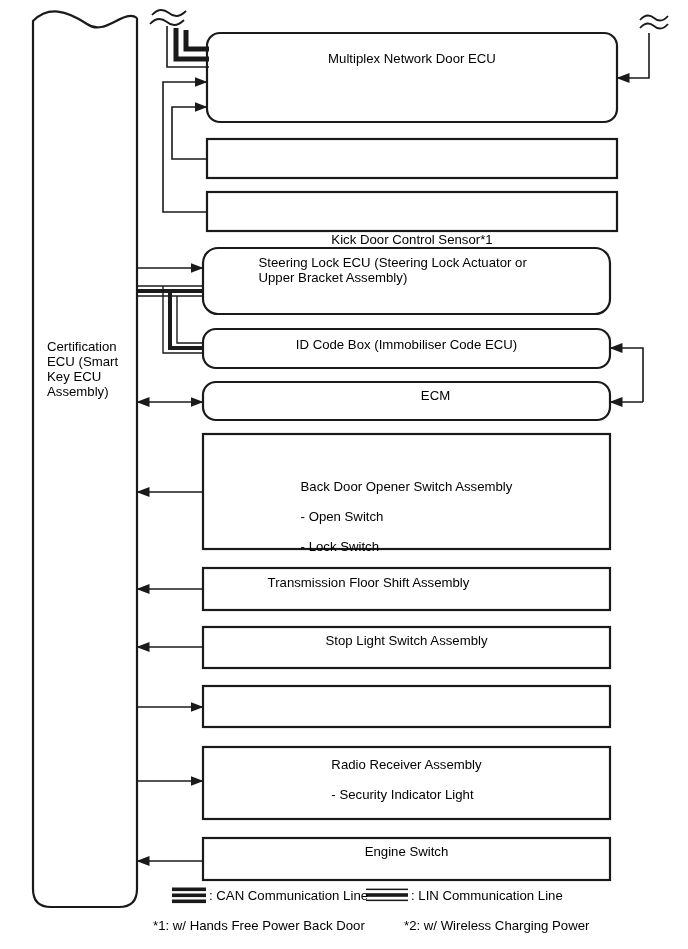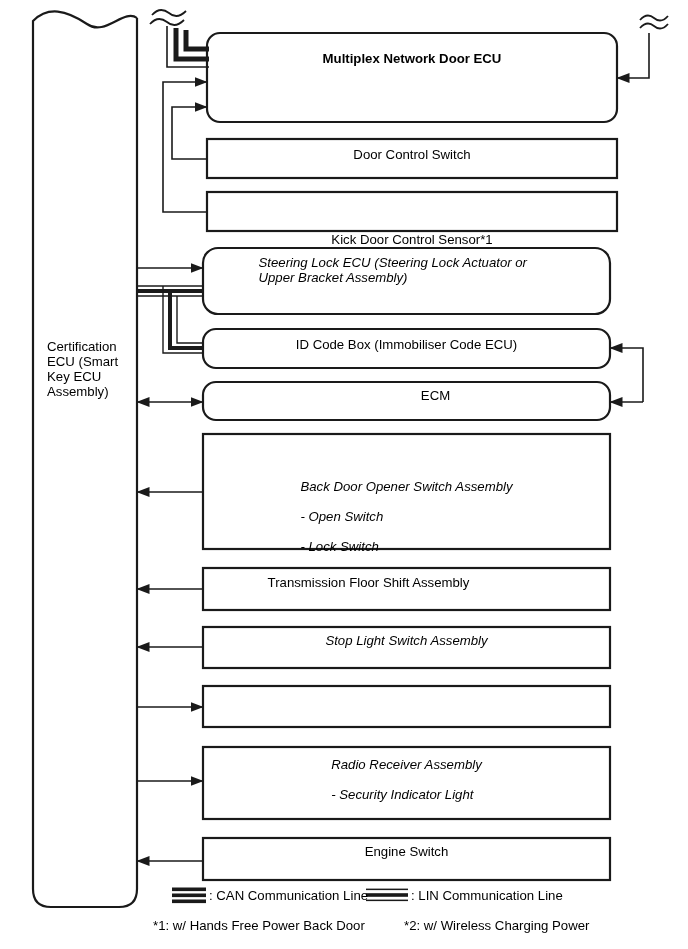--- a/index.html
+++ b/index.html
@@ -9,21 +9,21 @@
     color:#000;overflow:hidden;
   }
   #wires{position:absolute;left:0;top:0;width:688px;height:949px;}
   .lbl{
     position:absolute;font-size:13.2px;line-height:15px;color:#000;
     white-space:nowrap;
   }
   .lbl.center{text-align:center;}
   .wrap{white-space:normal;}
   .blockcenter{display:flex;justify-content:flex-start;}
-  .blockcenter .inner{margin:0 auto;text-align:left;font-style:italic;}
+  .blockcenter .inner{margin:0 auto;text-align:left;}
   .inner .item{margin-top:15px;}
 </style>
 </head>
 <body>
 
 <div id="canvas">
 
   <svg id="wires" viewBox="0 0 688 949">
     <defs>
       <marker id="arr" markerWidth="13" markerHeight="10" refX="12.5" refY="5" orient="auto-start-reverse" markerUnits="userSpaceOnUse">
@@ -99,23 +99,22 @@
     </g>
     <g fill="#1a1a1a">
       <rect x="366" y="888.6" width="42" height="1.5"></rect>
       <rect x="366" y="893.2" width="42" height="3.6"></rect>
       <rect x="366" y="899.6" width="42" height="1.5"></rect>
     </g>
   </svg>
 
   <div class="lbl wrap" style="left:47px;top:339px;width:84px;">Certification ECU (Smart Key ECU Assembly)</div>
 
-  <div class="lbl center" style="left:207px;top:51px;width:410px;font-weight:bold;">Multiplex Network Door ECU</div>
+  <div class="lbl center" style="left:207px;top:51px;width:410px;">Multiplex Network Door ECU</div>
 
-  <div class="lbl center" style="left:207px;top:147px;width:410px;">Door Control Switch</div>
 
   <div class="lbl center" style="left:207px;top:201px;width:410px;margin-top:31px;">Kick Door Control Sensor*1</div>
 
   <div class="lbl blockcenter" style="left:203px;top:255px;width:407px;">
     <div class="inner wrap" style="width:296px;">Steering Lock ECU (Steering Lock Actuator or Upper Bracket Assembly)</div>
   </div>
 
   <div class="lbl center" style="left:203px;top:337px;width:407px;">ID Code Box (Immobiliser Code ECU)</div>
 
   <div class="lbl center" style="left:203px;top:388px;width:465px;">ECM</div>
@@ -123,21 +122,21 @@
   <div class="lbl blockcenter" style="left:203px;top:447px;width:407px;margin-top:32px;">
     <div class="inner">
       <div>Back Door Opener Switch Assembly</div>
       <div class="item">- Open Switch</div>
       <div class="item">- Lock Switch</div>
     </div>
   </div>
 
   <div class="lbl center" style="left:203px;top:575px;width:331px;">Transmission Floor Shift Assembly</div>
 
-  <div class="lbl center" style="left:203px;top:633px;width:407px;font-style:italic;">Stop Light Switch Assembly</div>
+  <div class="lbl center" style="left:203px;top:633px;width:407px;">Stop Light Switch Assembly</div>
 
 
   <div class="lbl blockcenter" style="left:203px;top:757px;width:407px;">
     <div class="inner">
       <div>Radio Receiver Assembly</div>
       <div class="item">- Security Indicator Light</div>
     </div>
   </div>
 
   <div class="lbl center" style="left:203px;top:844px;width:407px;">Engine Switch</div>

